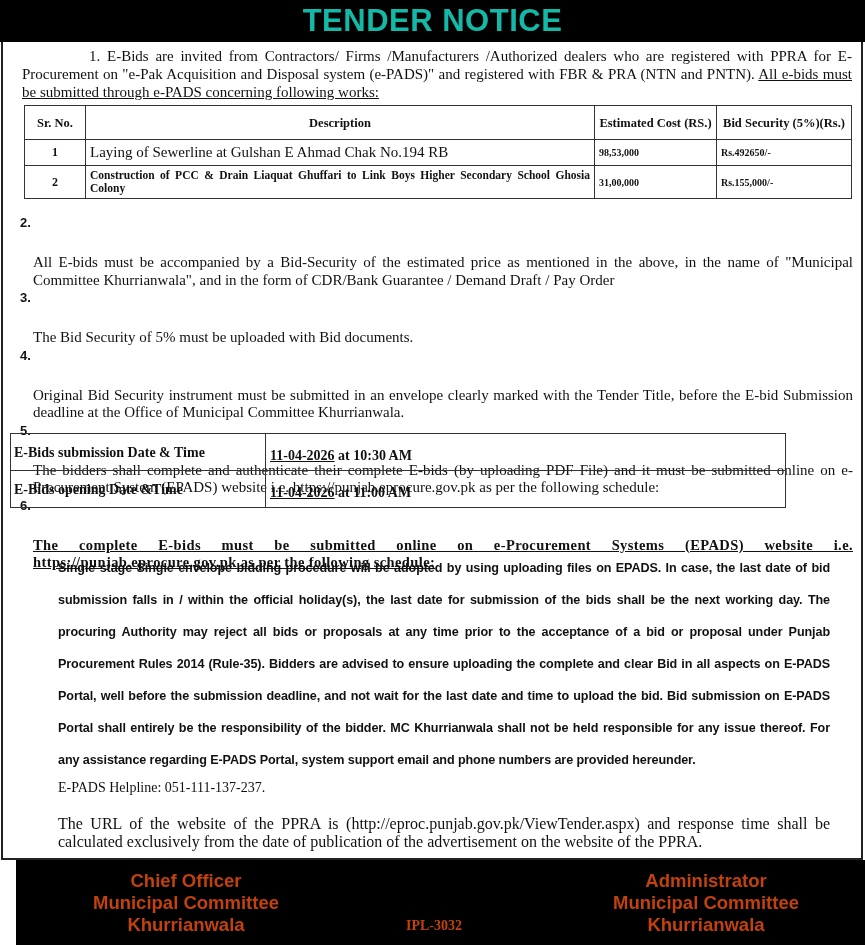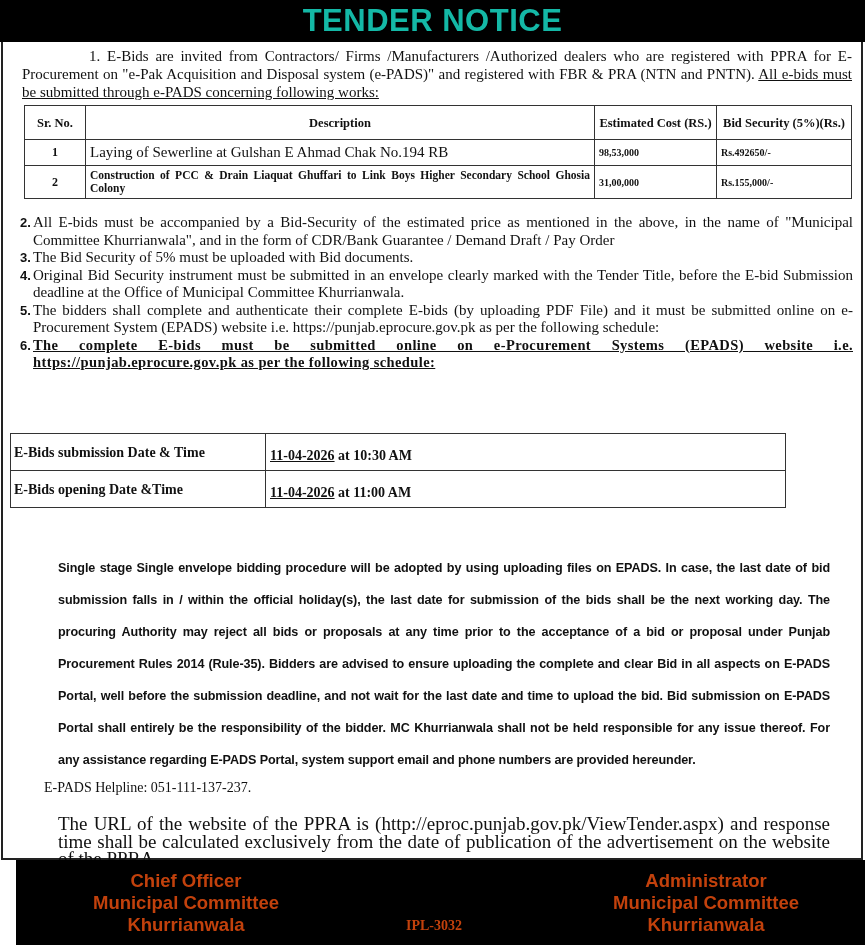--- a/index.html
+++ b/index.html
@@ -31,39 +31,39 @@
   table.works th { font-weight: bold; font-size: 12.5px; line-height: 14px; height: 34px; text-align: center; }
   table.works td { font-weight: bold; }
   table.works td.sr { text-align: center; width: 61px; font-size: 12px; }
   table.works td.desc1 { font-size: 15px; height: 26px; font-weight: 500; }
   table.works td.desc2 { font-size: 11.5px; line-height: 13px; height: 33px; text-align: justify; font-weight: bold; }
   table.works td.num { text-align: left; font-size: 10px; }
 
   .items { position: absolute; left: 20px; top: 214px; width: 833px; font-size: 15px; line-height: 17.5px; }
   .item { display: flex; text-align: justify; }
   .item .n { width: 13px; flex: none; font-weight: bold; font-family: "Liberation Sans", sans-serif; font-size: 13px; }
-  .item .t { flex: 1; }
+  .item .t { flex: 1; margin-top: 40px; }
   .item.u6 .t { text-decoration: underline; font-weight: bold; font-size: 14.5px; letter-spacing: 0.4px; }
 
   table.schedule {
     position: absolute; left: 10px; top: 433px; width: 776px;
     border-collapse: collapse; font-size: 14px; font-weight: bold;
   }
   table.schedule td { border: 1.5px solid #333; height: 37px; padding: 0 3px; vertical-align: middle; }
   table.schedule td.lbl { width: 255px; line-height: 17px; }
   table.schedule td.val { padding-left: 4px; padding-top: 8px; }
   table.schedule .d { text-decoration: underline; margin-top: 27px; }
 
   .body-para {
     position: absolute; left: 58px; top: 552px; width: 772px;
     font-family: "Liberation Sans", sans-serif; font-size: 12.6px; font-weight: bold;
     line-height: 32px; text-align: justify; letter-spacing: -0.1px;
   }
-  .helpline { position: absolute; left: 44px; top: 780px; font-size: 14px; }
-  .ppra { position: absolute; left: 58px; top: 815px; width: 772px; font-size: 19px; line-height: 17.5px; text-align: justify; font-weight: 500; }
+  .helpline { position: absolute; left: 58px; top: 780px; font-size: 14px; }
+  .ppra { position: absolute; left: 58px; top: 815px; width: 772px; font-size: 16px; line-height: 17.5px; text-align: justify; font-weight: 500; }
 
   .footer {
     position: absolute; left: 16px; top: 860px; width: 860px; height: 85px; background: #000; color: #c2410c;
   }
   .sig { position: absolute; top: 10px; text-align: center; font-family: "Liberation Sans", sans-serif; font-weight: bold; font-size: 18.5px; line-height: 22px; }
   .sig.left { left: 35px; width: 270px; }
   .sig.right { left: 555px; width: 270px; }
   .ipl { position: absolute; left: 390px; top: 58px; font-family: "Liberation Serif", serif; font-weight: bold; font-size: 14px; }
 </style>
 </head>

